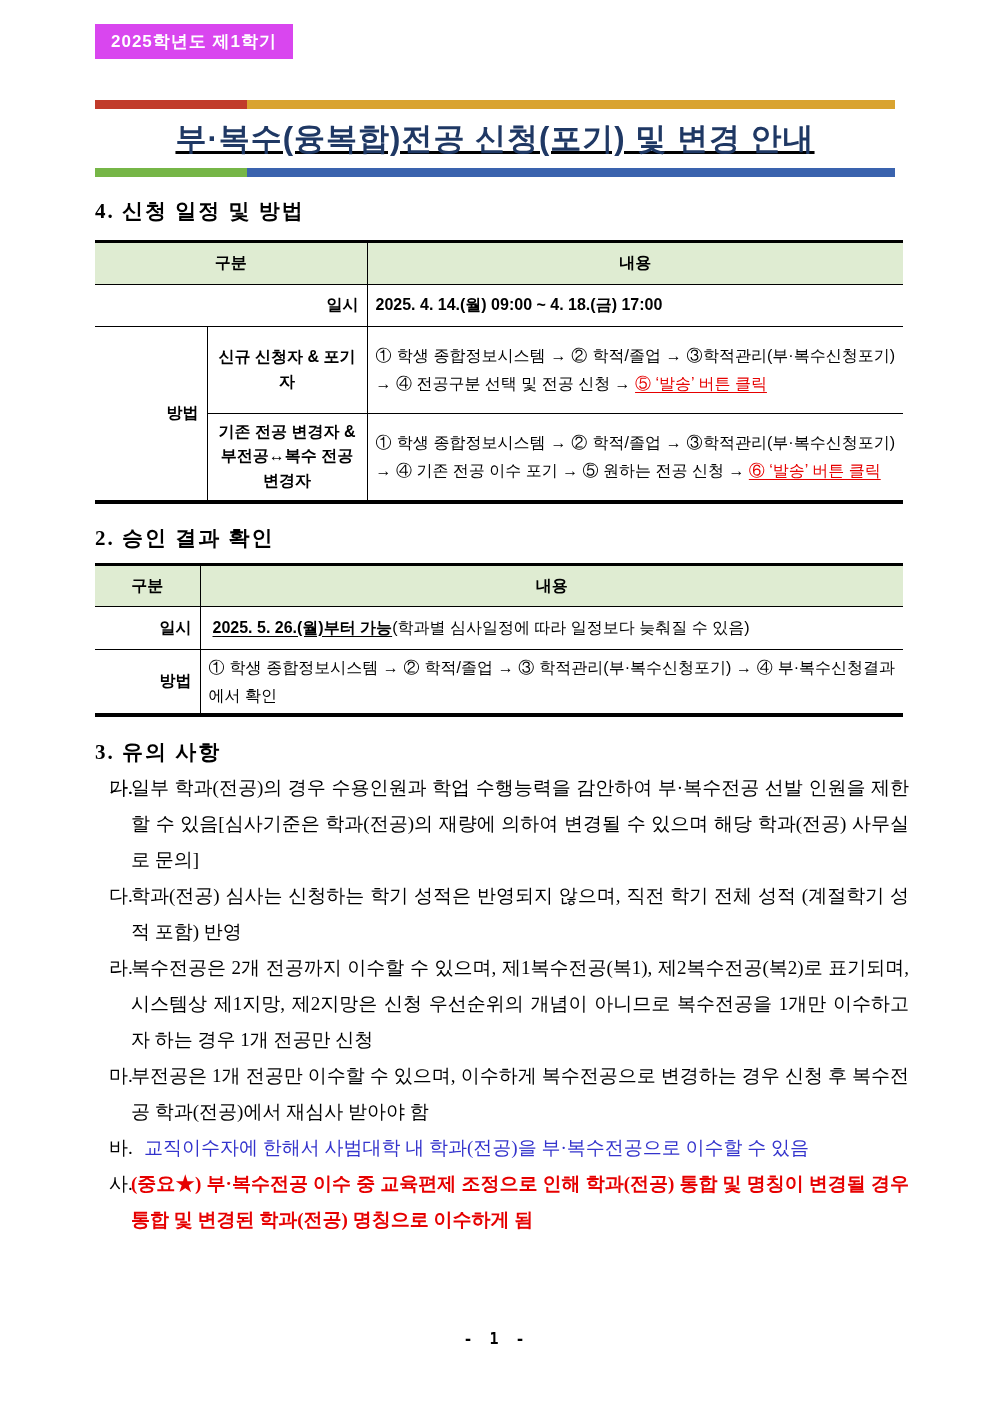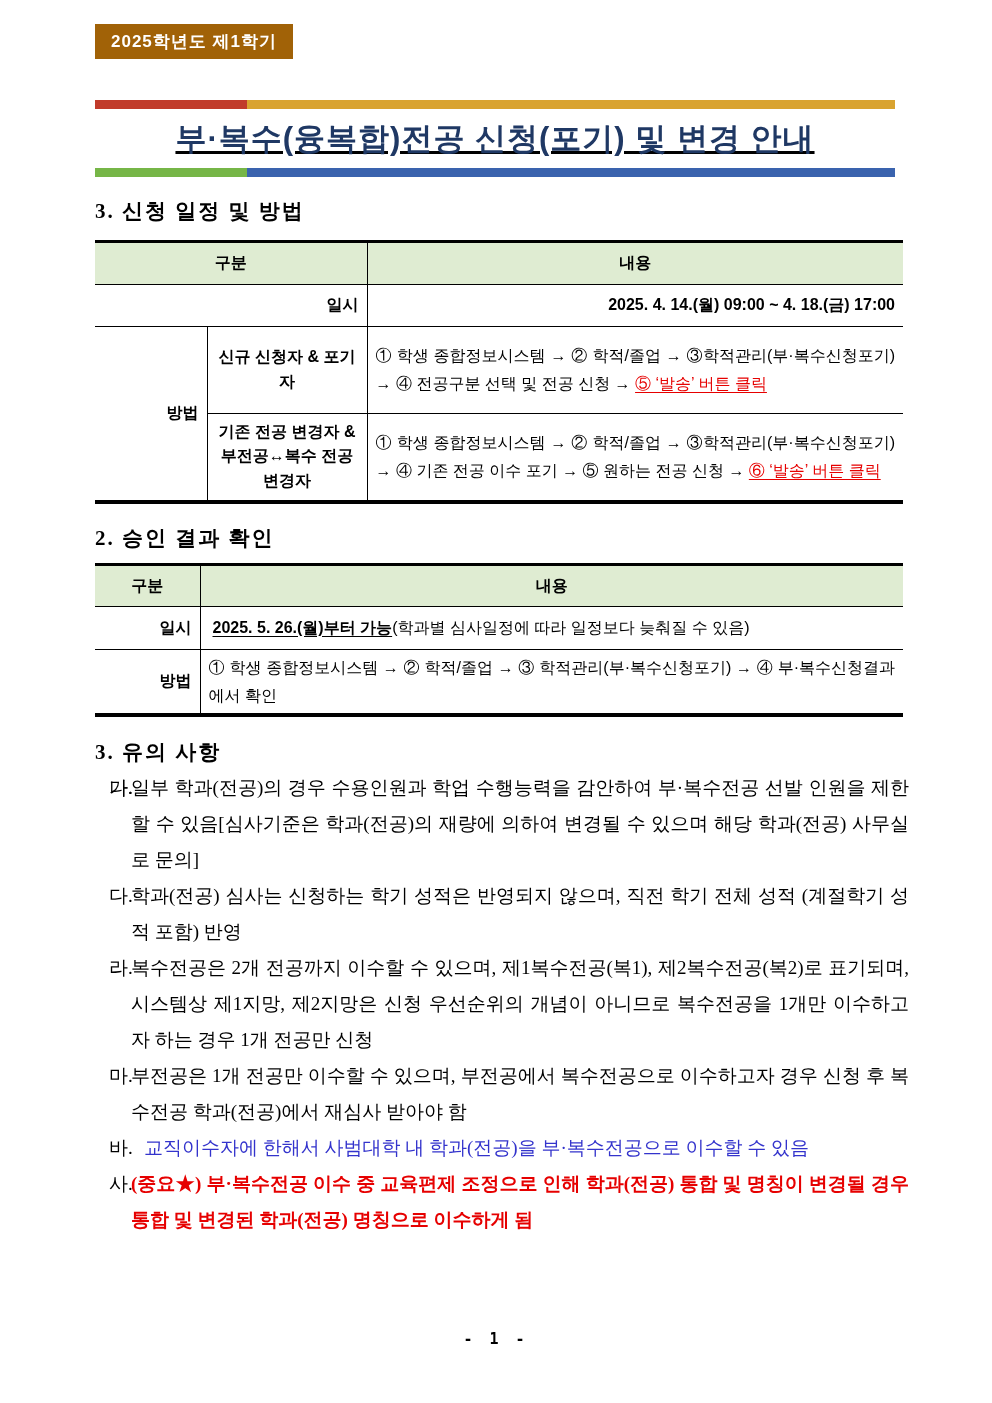--- a/index.html
+++ b/index.html
@@ -10,21 +10,21 @@
     height: 1403px;
     background: #ffffff;
     font-family: "Liberation Sans", sans-serif;
     color: #000;
     overflow: hidden;
   }
 
   
   .badge {
     position: absolute; left: 95px; top: 24px;
-    background: #a16207; color: #fff;
+    background: #d946ef; color: #fff;
     font-size: 17px; font-weight: bold; letter-spacing: 1px;
     padding: 6px 16px;
   }
 
   
   .title-block { position: absolute; left: 95px; top: 100px; width: 800px; text-decoration: underline; }
   .bar { display: flex; height: 9px; width: 100%; }
   .bar .seg1 { width: 19%; height: 100%; }
   .bar .seg2 { width: 81%; height: 100%; }
   .bar-top .seg1 { background: #C13B2B; }
@@ -69,21 +69,21 @@
   td.hdr {
     background: #DFECD2;
     font-weight: bold; text-align: center;
   }
   td.label-cell { font-weight: bold; text-align: right; }
   td.who-cell { font-weight: bold; text-align: center; line-height: 1.55; padding: 4px 6px; }
   td.steps-cell {
     text-align: justify; word-break: break-all;
     line-height: 1.72; padding: 8px 12px;
   }
-  td.center-bold { font-weight: bold; text-align: right; }
+  td.center-bold { font-weight: bold; text-align: left; }
   .red-underline {
     color: #E60000; text-decoration: underline;
     text-decoration-color: #E60000; text-underline-offset: 3px;
   }
   .bold-underline {
     font-weight: bold; text-decoration: underline; text-underline-offset: 3px;
   }
 
   
   .notes {
@@ -115,21 +115,21 @@
       <div class="seg1"></div>
       <div class="seg2"></div>
     </div>
     <div class="doc-title">부·복수(융복합)전공 신청(포기) 및 변경 안내</div>
     <div class="bar bar-bottom">
       <div class="seg1"></div>
       <div class="seg2"></div>
     </div>
   </div>
 
-  <div class="sec-heading sec1-h">3. 신청 일정 및 방법</div>
+  <div class="sec-heading sec1-h">4. 신청 일정 및 방법</div>
 
   <table class="doc-table t1">
     <colgroup>
         <col style="width:112px">
         <col style="width:160px">
         <col style="width:536px">
       </colgroup>
     <tbody>
         <tr>
       <td colspan="2" class="hdr" style="height:43px">구분</td>
@@ -187,21 +187,21 @@
     <div class="note-item">
       <span class="marker">다.</span>
       <span>학과(전공) 심사는 신청하는 학기 성적은 반영되지 않으며, 직전 학기 전체 성적 (계절학기 성적 포함) 반영</span>
     </div>
     <div class="note-item">
       <span class="marker">라.</span>
       <span>복수전공은 2개 전공까지 이수할 수 있으며, 제1복수전공(복1), 제2복수전공(복2)로 표기되며, 시스템상 제1지망, 제2지망은 신청 우선순위의 개념이 아니므로 복수전공을 1개만 이수하고자 하는 경우 1개 전공만 신청</span>
     </div>
     <div class="note-item">
       <span class="marker">마.</span>
-      <span>부전공은 1개 전공만 이수할 수 있으며, 부전공에서 복수전공으로 이수하고자 경우 신청 후 복수전공 학과(전공)에서 재심사 받아야 함</span>
+      <span>부전공은 1개 전공만 이수할 수 있으며, 이수하게 복수전공으로 변경하는 경우 신청 후 복수전공 학과(전공)에서 재심사 받아야 함</span>
     </div>
     <div class="note-item">
       <span class="marker">바.</span>
       <span class="note-blue">교직이수자에 한해서 사범대학 내 학과(전공)을 부·복수전공으로 이수할 수 있음</span>
     </div>
     <div class="note-item">
       <span class="marker">사.</span>
       <span class="note-red">(중요★) 부·복수전공 이수 중 교육편제 조정으로 인해 학과(전공) 통합 및 명칭이 변경될 경우 통합 및 변경된 학과(전공) 명칭으로 이수하게 됨</span>
     </div>
   </div>

